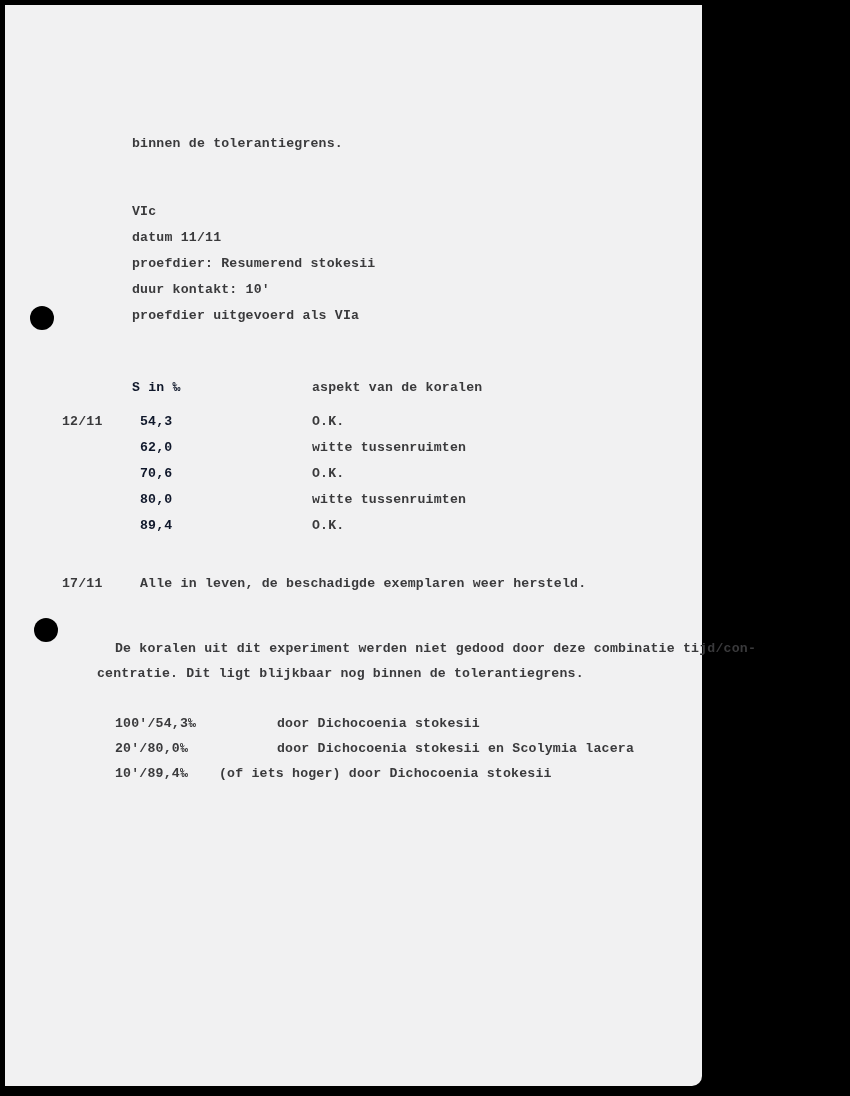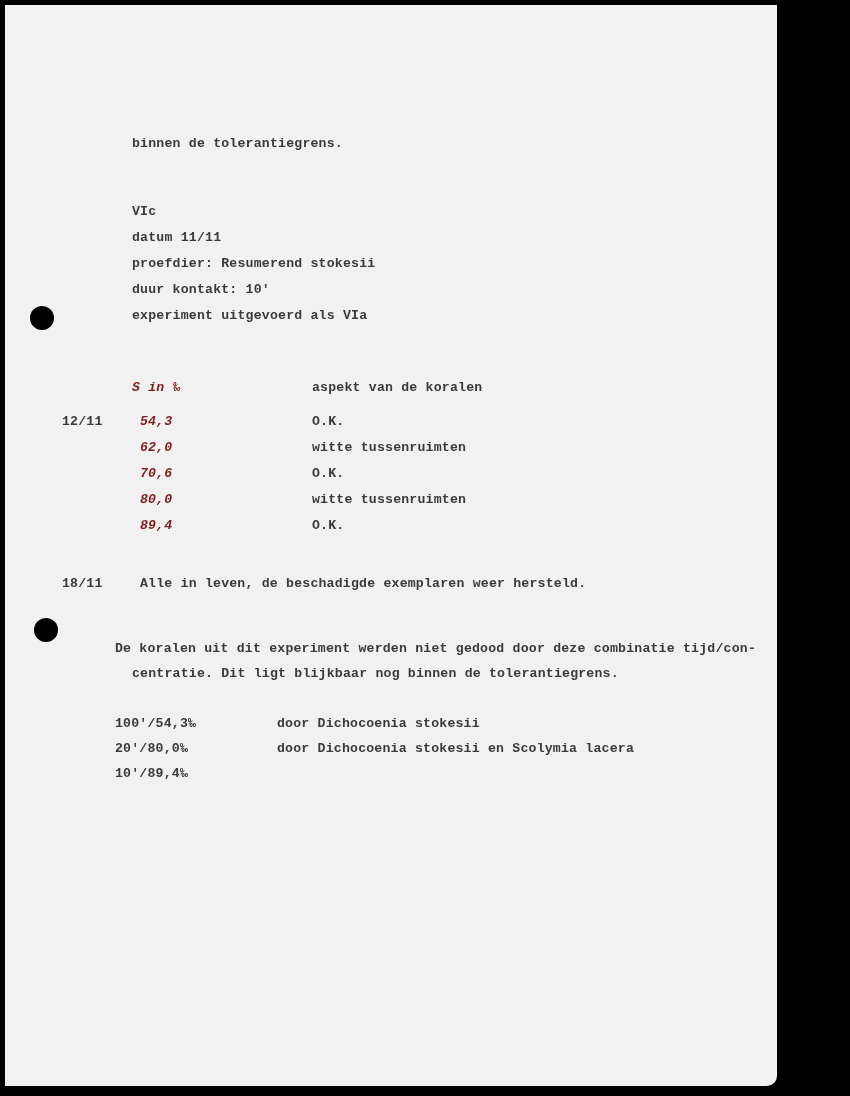--- a/index.html
+++ b/index.html
@@ -10,36 +10,36 @@
     body {
       width: 850px;
       height: 1096px;
       position: relative;
       overflow: hidden;
     }
     .page {
       position: absolute;
       left: 5px;
       top: 5px;
-      width: 772px;
+      width: 697px;
       height: 1081px;
       background: #f1f1f2;
       border-bottom-right-radius: 10px;
       font-family: "Liberation Mono", "DejaVu Sans Mono", monospace;
       color: #3a3a3c;
       font-size: 13.2px;
       font-weight: bold;
       letter-spacing: 0.2px;
     }
     .line {
       position: absolute;
       white-space: pre;
       line-height: 16px;
     }
-    .faint { color: #7f1d1d; font-style: italic; }
+    .faint { color: #0f172a; }
     .hole {
       position: absolute;
       width: 24px;
       height: 24px;
       border-radius: 50%;
       background: #000;
     }
   </style>
 </head>
 <body>
@@ -48,21 +48,21 @@
 
   <div class="hole" style="left:25px; top:301px;"></div>
   <div class="hole" style="left:29px; top:613px;"></div>
 
   <div class="line" style="left:127px; top:131px;">binnen de tolerantiegrens.</div>
 
   <div class="line" style="left:127px; top:199px;">VIc</div>
   <div class="line" style="left:127px; top:225px;">datum 11/11</div>
   <div class="line" style="left:127px; top:251px;">proefdier: Resumerend stokesii</div>
   <div class="line" style="left:127px; top:277px;">duur kontakt: 10'</div>
-  <div class="line" style="left:127px; top:303px;">experiment uitgevoerd als VIa</div>
+  <div class="line" style="left:127px; top:303px;">proefdier uitgevoerd als VIa</div>
 
   <div class="line faint" style="left:127px; top:375px;">S in ‰</div>
   <div class="line" style="left:307px; top:375px;">aspekt van de koralen</div>
 
   <div class="line" style="left:57px; top:409px;">12/11</div>
 
   <div class="line faint" style="left:135px; top:409px;">54,3</div>
   <div class="line" style="left:307px; top:409px;">O.K.</div>
 
   <div class="line faint" style="left:135px; top:435px;">62,0</div>
@@ -70,27 +70,28 @@
 
   <div class="line faint" style="left:135px; top:461px;">70,6</div>
   <div class="line" style="left:307px; top:461px;">O.K.</div>
 
   <div class="line faint" style="left:135px; top:487px;text-align:right;">80,0</div>
   <div class="line" style="left:307px; top:487px;">witte tussenruimten</div>
 
   <div class="line faint" style="left:135px; top:513px;">89,4</div>
   <div class="line" style="left:307px; top:513px;">O.K.</div>
 
-  <div class="line" style="left:57px; top:571px;">18/11</div>
+  <div class="line" style="left:57px; top:571px;">17/11</div>
   <div class="line" style="left:135px; top:571px;">Alle in leven, de beschadigde exemplaren weer hersteld.</div>
 
   <div class="line" style="left:110px; top:636px;">De koralen uit dit experiment werden niet gedood door deze combinatie tijd/con-</div>
-  <div class="line" style="left:127px; top:661px;">centratie. Dit ligt blijkbaar nog binnen de tolerantiegrens.</div>
+  <div class="line" style="left:92px; top:661px;">centratie. Dit ligt blijkbaar nog binnen de tolerantiegrens.</div>
 
   <div class="line" style="left:110px; top:711px;">100'/54,3‰</div>
   <div class="line" style="left:272px; top:711px;">door Dichocoenia stokesii</div>
 
   <div class="line" style="left:110px; top:736px;">20'/80,0‰</div>
   <div class="line" style="left:272px; top:736px;">door Dichocoenia stokesii en Scolymia lacera</div>
 
   <div class="line" style="left:110px; top:761px;">10'/89,4‰</div>
+  <div class="line" style="left:214px; top:761px;">(of iets hoger) door Dichocoenia stokesii</div>
 
 </div>
 
 </body></html>

